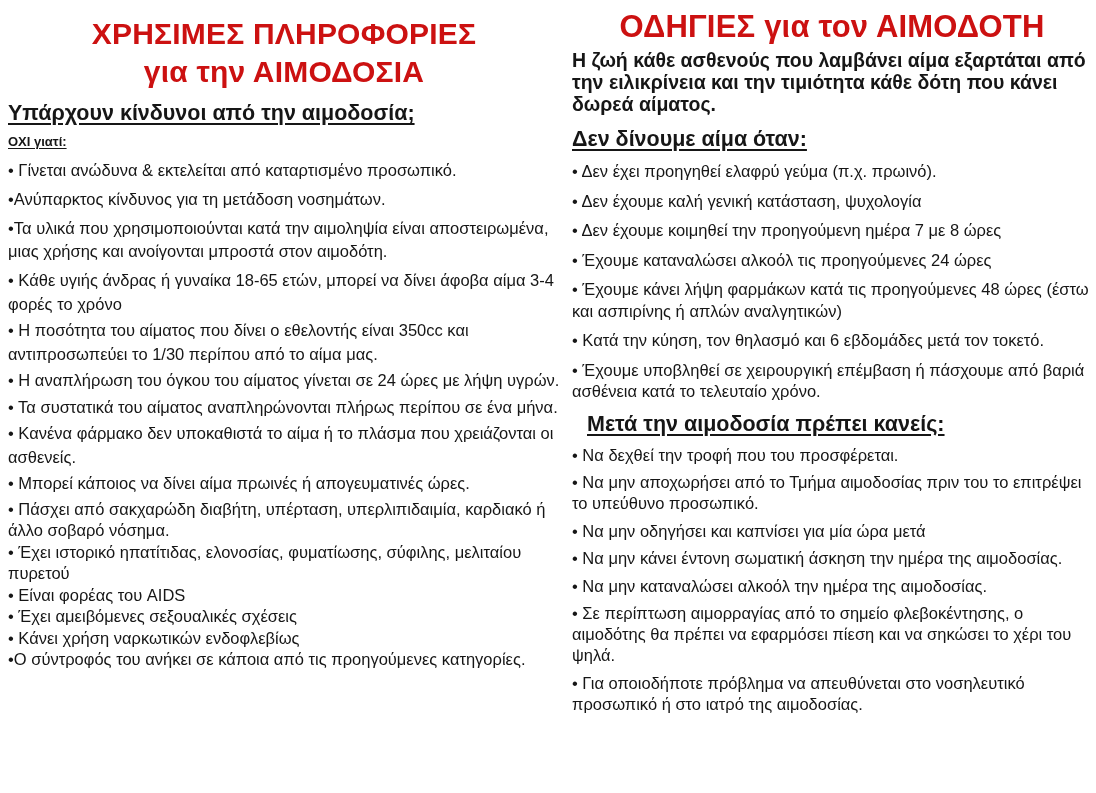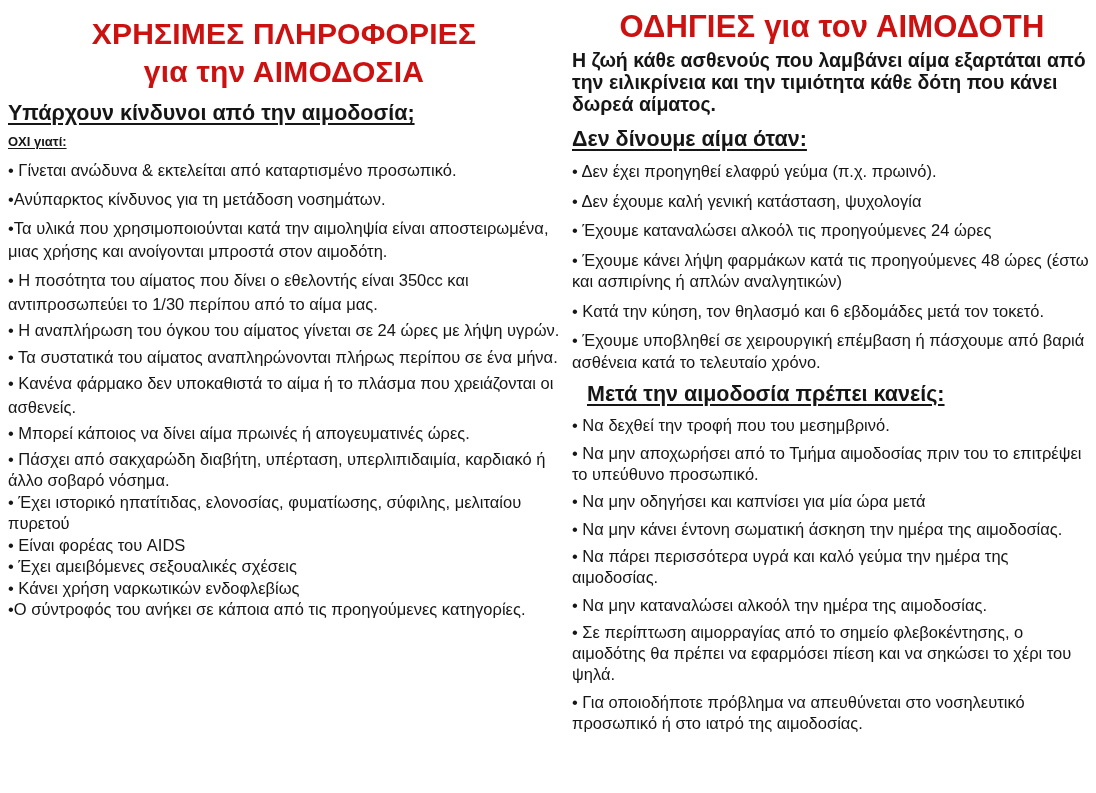--- a/index.html
+++ b/index.html
@@ -67,20 +67,21 @@
     <div class="h2">Υπάρχουν κίνδυνοι από την αιμοδοσία;</div>
     <div class="h3">ΟΧΙ γιατί:</div>
 
     <div class="bullets group-no">
       <p>• Γίνεται ανώδυνα &amp; εκτελείται από καταρτισμένο προσωπικό.</p>
       <p>•Ανύπαρκτος κίνδυνος για τη μετάδοση νοσημάτων.</p>
       <p>•Τα υλικά που χρησιμοποιούνται κατά την αιμοληψία είναι αποστειρωμένα, μιας χρήσης και ανοίγονται μπροστά στον αιμοδότη.</p>
     </div>
 
     <div class="bullets group-know">
+      <p>• Κάθε υγιής άνδρας ή γυναίκα 18-65 ετών, μπορεί να δίνει άφοβα αίμα 3-4 φορές το χρόνο</p>
       <p>• Η ποσότητα του αίματος που δίνει ο εθελοντής είναι 350cc και αντιπροσωπεύει το 1/30 περίπου από το αίμα μας.</p>
       <p>• Η αναπλήρωση του όγκου του αίματος γίνεται σε 24 ώρες με λήψη υγρών.</p>
       <p>• Τα συστατικά του αίματος αναπληρώνονται πλήρως περίπου σε ένα μήνα.</p>
       <p>• Κανένα φάρμακο δεν υποκαθιστά το αίμα ή το πλάσμα που χρειάζονται οι ασθενείς.</p>
       <p>• Μπορεί κάποιος να δίνει αίμα πρωινές ή απογευματινές ώρες.</p>
     </div>
 
     <div class="bullets group-cannot">
       <p>• Πάσχει από σακχαρώδη διαβήτη, υπέρταση, υπερλιπιδαιμία, καρδιακό ή άλλο σοβαρό νόσημα.</p>
       <p>• Έχει ιστορικό ηπατίτιδας, ελονοσίας, φυματίωσης, σύφιλης, μελιταίου πυρετού</p>
@@ -93,32 +94,32 @@
 
   <section class="col col-right">
     <h1 class="doc-title right-title">ΟΔΗΓΙΕΣ για τον ΑΙΜΟΔΟΤΗ</h1>
 
     <p class="intro">Η ζωή κάθε ασθενούς που λαμβάνει αίμα εξαρτάται από την ειλικρίνεια και την τιμιότητα κάθε δότη που κάνει δωρεά αίματος.</p>
 
     <div class="h2 heading-dont">Δεν δίνουμε αίμα όταν:</div>
     <div class="bullets group-dont">
       <p>• Δεν έχει προηγηθεί ελαφρύ γεύμα (π.χ. πρωινό).</p>
       <p>• Δεν έχουμε καλή γενική κατάσταση, ψυχολογία</p>
+      <p>• Δεν έχουμε κοιμηθεί την προηγούμενη ημέρα 7 με 8 ώρες</p>
       <p>• Έχουμε καταναλώσει αλκοόλ τις προηγούμενες 24 ώρες</p>
       <p>• Έχουμε κάνει λήψη φαρμάκων κατά τις προηγούμενες 48 ώρες (έστω και ασπιρίνης ή απλών αναλγητικών)</p>
       <p>• Κατά την κύηση, τον θηλασμό και 6 εβδομάδες μετά τον τοκετό.</p>
       <p>• Έχουμε υποβληθεί σε χειρουργική επέμβαση ή πάσχουμε από βαριά ασθένεια κατά το τελευταίο χρόνο.</p>
     </div>
 
     <div class="h2 heading-after">Μετά την αιμοδοσία πρέπει κανείς:</div>
     <div class="bullets group-after">
-      <p>• Να δεχθεί την τροφή που του μεσημβρινό.</p>
+      <p>• Να δεχθεί την τροφή που του προσφέρεται.</p>
       <p>• Να μην αποχωρήσει από το Τμήμα αιμοδοσίας πριν του το επιτρέψει το υπεύθυνο προσωπικό.</p>
       <p>• Να μην οδηγήσει και καπνίσει για μία ώρα μετά</p>
       <p>• Να μην κάνει έντονη σωματική άσκηση την ημέρα της αιμοδοσίας.</p>
-      <p>• Να πάρει περισσότερα υγρά και καλό γεύμα την ημέρα της αιμοδοσίας.</p>
       <p>• Να μην καταναλώσει αλκοόλ την ημέρα της αιμοδοσίας.</p>
       <p>• Σε περίπτωση αιμορραγίας από το σημείο φλεβοκέντησης, ο αιμοδότης θα πρέπει να εφαρμόσει πίεση και να σηκώσει το χέρι του ψηλά.</p>
       <p>• Για οποιοδήποτε πρόβλημα να απευθύνεται στο νοσηλευτικό προσωπικό ή στο ιατρό της αιμοδοσίας.</p>
     </div>
   </section>
 
 </div>
 
 </body></html>

